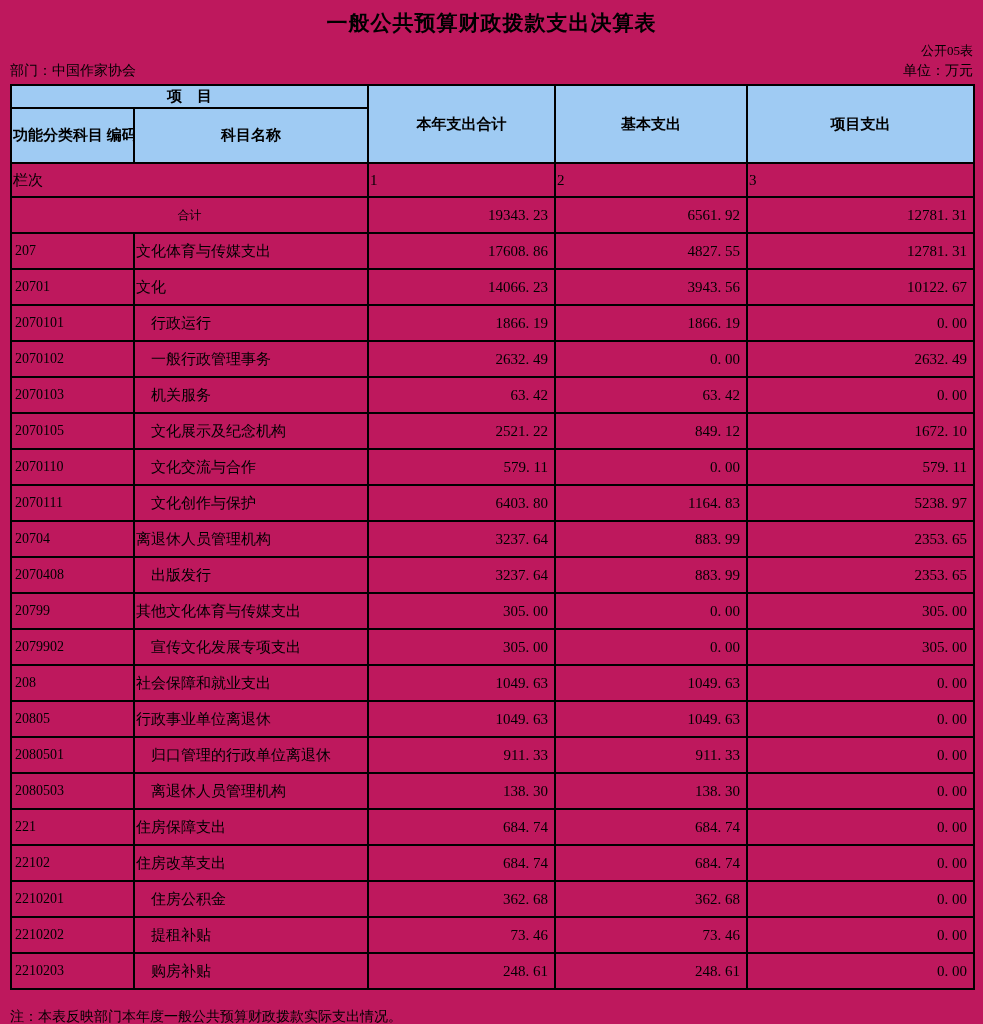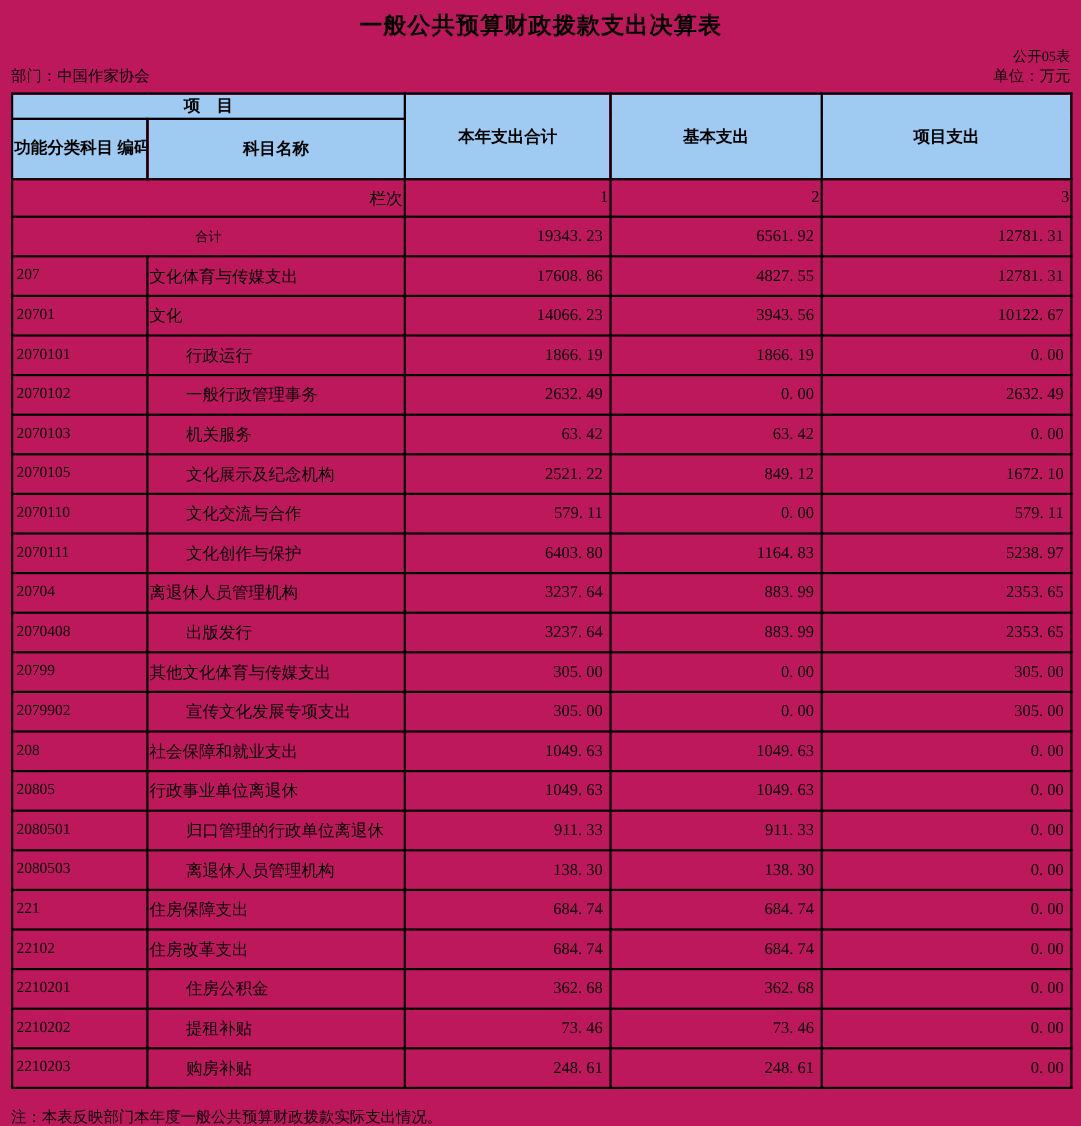--- a/index.html
+++ b/index.html
@@ -65,40 +65,40 @@
   }
   .hdr-code {
     white-space: pre-line;
     line-height: 19px;
     border-top-width: 1px;
   }
   tr.hdr-row2 th { height: 55px; }
   tr.lanci td {
     height: 34px;
     font-size: 15px;
-    text-align: right;
+    text-align: left;
     vertical-align: middle;
   }
   td.cell {
     height: 36px;
     font-size: 15px;
     vertical-align: middle;
     border-left-width: 1px;
     border-right-width: 1px;
   }
   td.code {
     font-size: 14px;
     text-align: left;
     padding-left: 3px;
   }
   td.name {
     text-align: left;
     padding-left: 1px;
   }
-  td.name.ind { padding-left: 34px; }
+  td.name.ind { padding-left: 16px; }
   td.num {
     text-align: right;
     padding-right: 6px;
   }
   td.merged-label {
     text-align: center;
     font-size: 12px;
   }
   .note {
     font-size: 14px;

